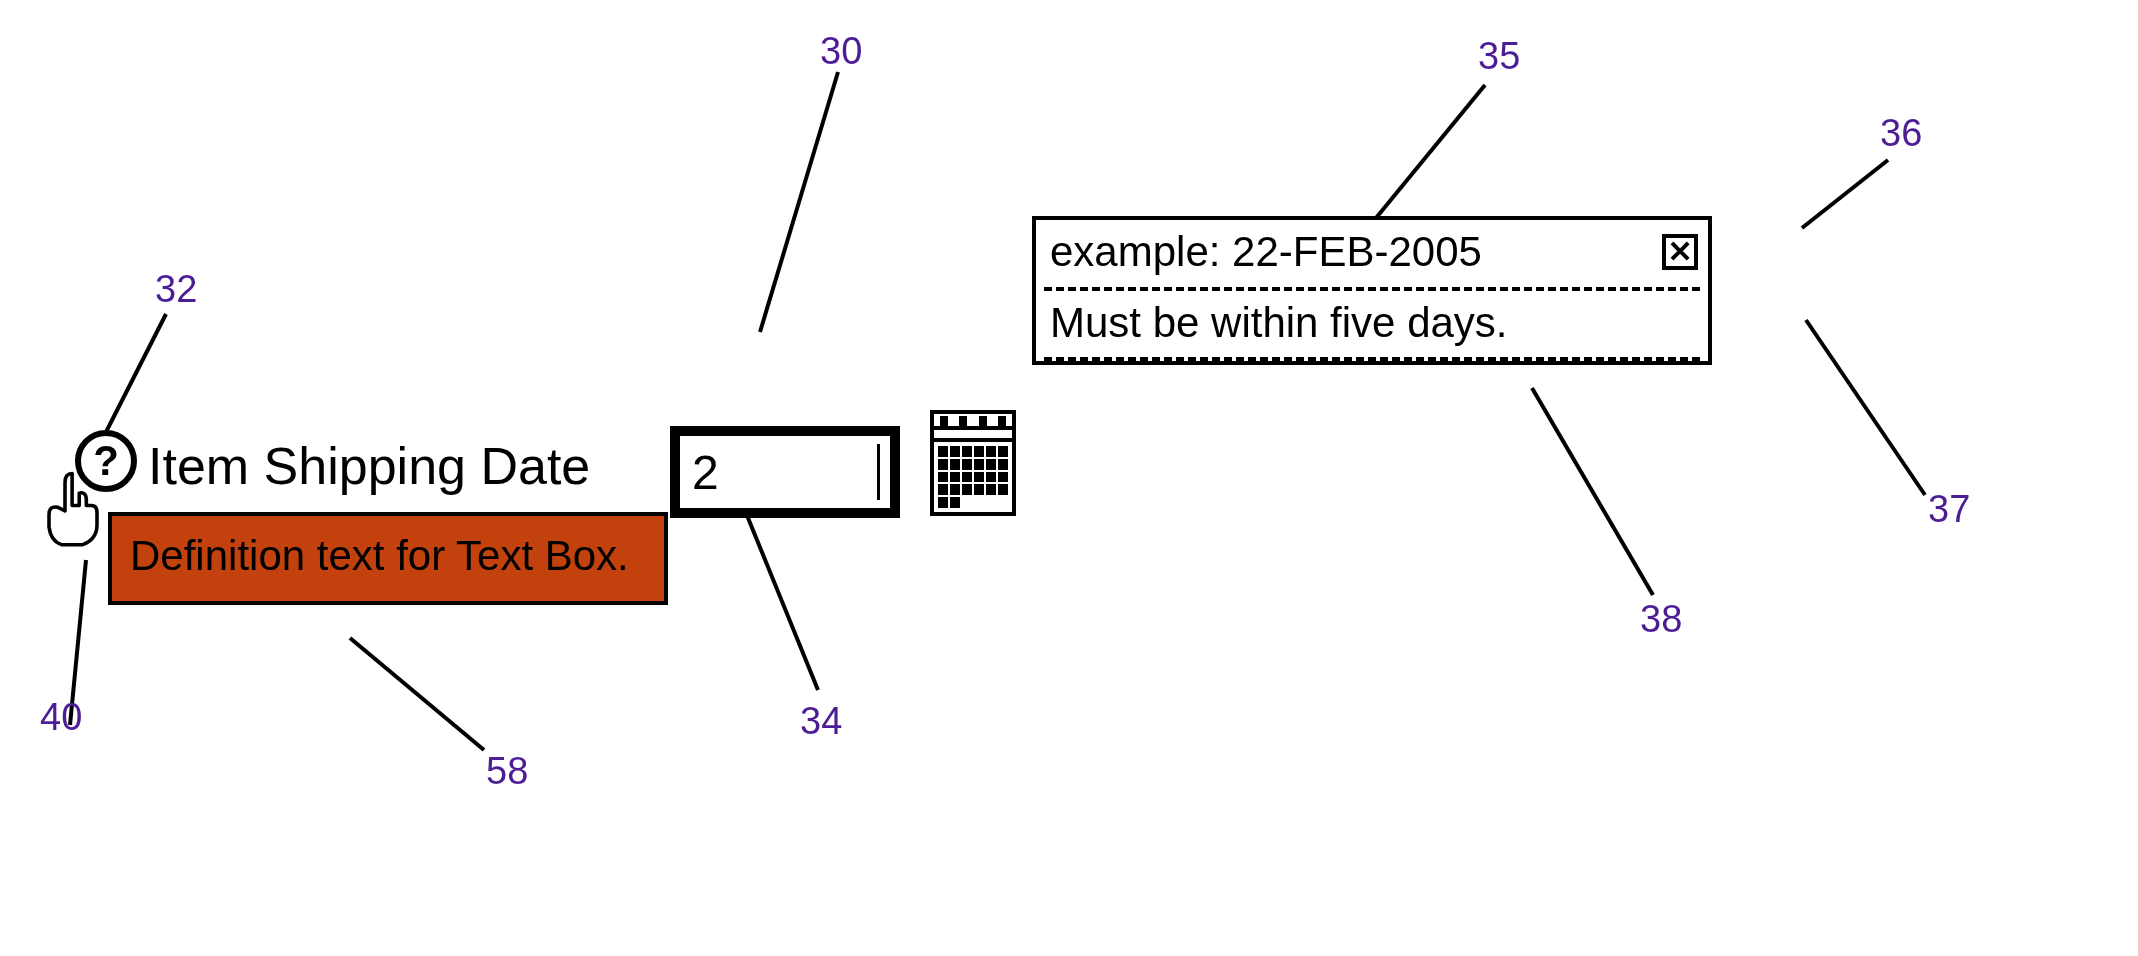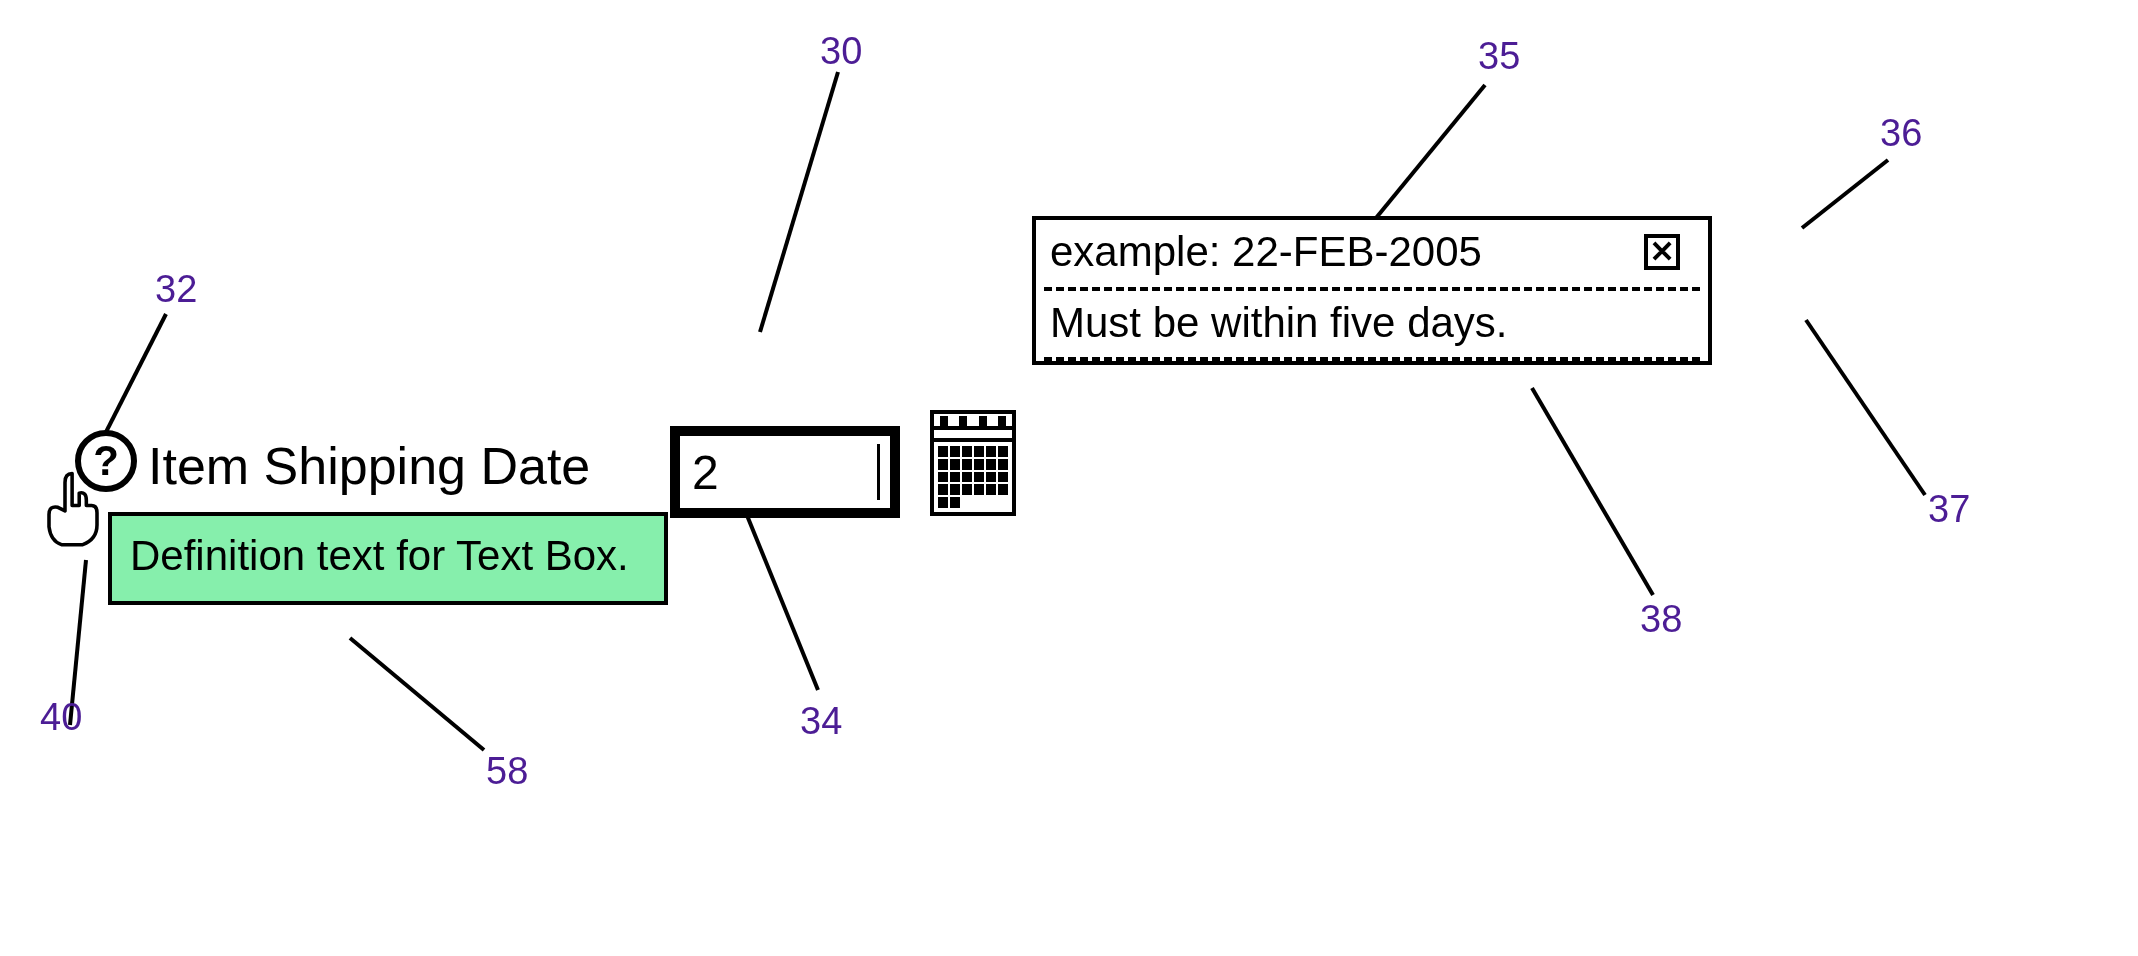--- a/index.html
+++ b/index.html
@@ -44,21 +44,21 @@
     width: 70px; height: 80px;
   }
 
   .field-label {
     font-size: 52px;
     font-family: Verdana, Geneva, sans-serif;
   }
 
   .definition-box {
     border: 4px solid #000;
-    background: #86efac;
+    background: #c2410c;
     padding: 14px 18px 18px 18px;
     font-family: Verdana, Geneva, sans-serif;
     font-size: 42px;
     line-height: 1.25;
     width: 560px;
   }
 
   .text-input-wrap {
     border: 10px solid #000;
     background: #fff;
@@ -112,21 +112,21 @@
   
   .assist-box {
     width: 680px;
     border: 4px solid #000;
     background: #fff;
     font-family: Verdana, Geneva, sans-serif;
     font-size: 42px;
     line-height: 1.25;
   }
   .assist-row {
-    padding: 6px 28px 8px 14px;
+    padding: 6px 10px 8px 14px;
     display: flex;
     align-items: center;
     justify-content: space-between;
   }
   .assist-sep {
     border-top: 4px dashed #000;
     margin: 0 8px;
   }
   .close-icon {
     width: 36px; height: 36px;

